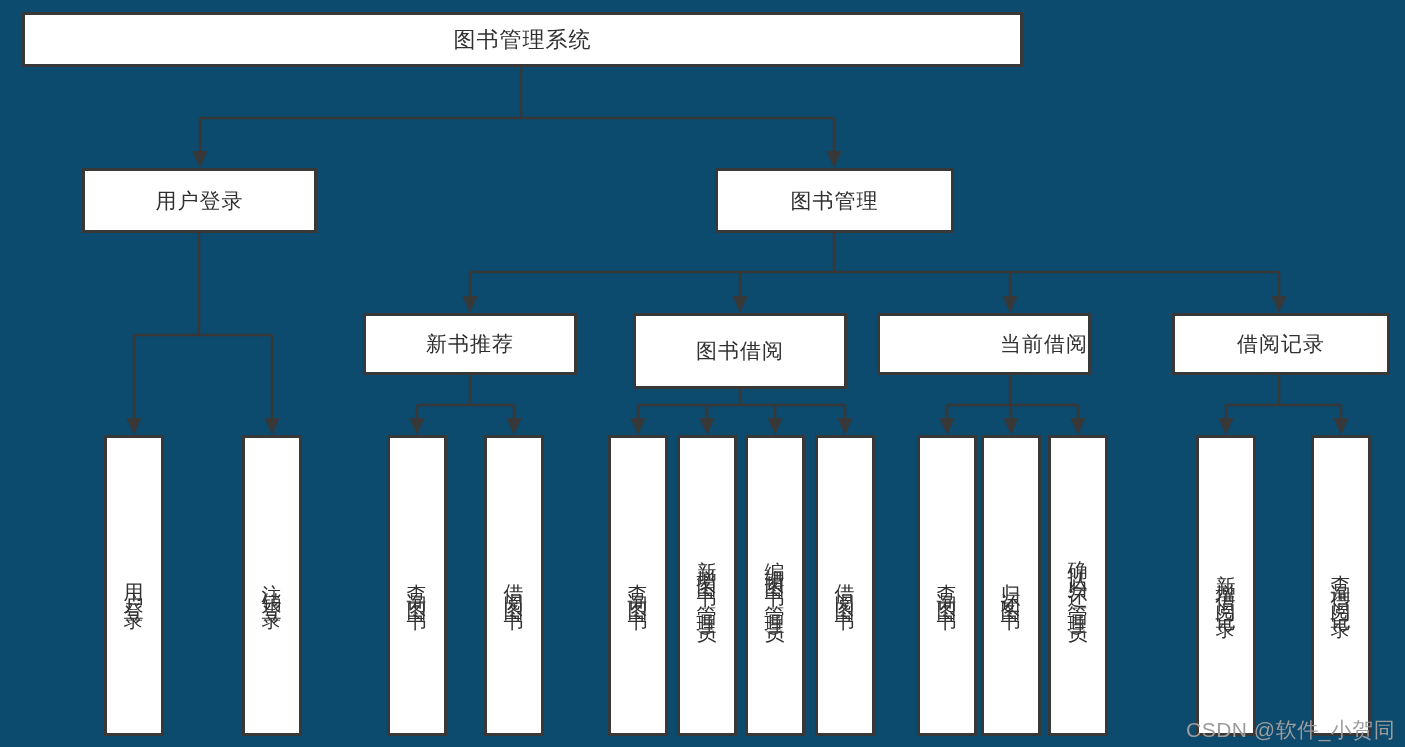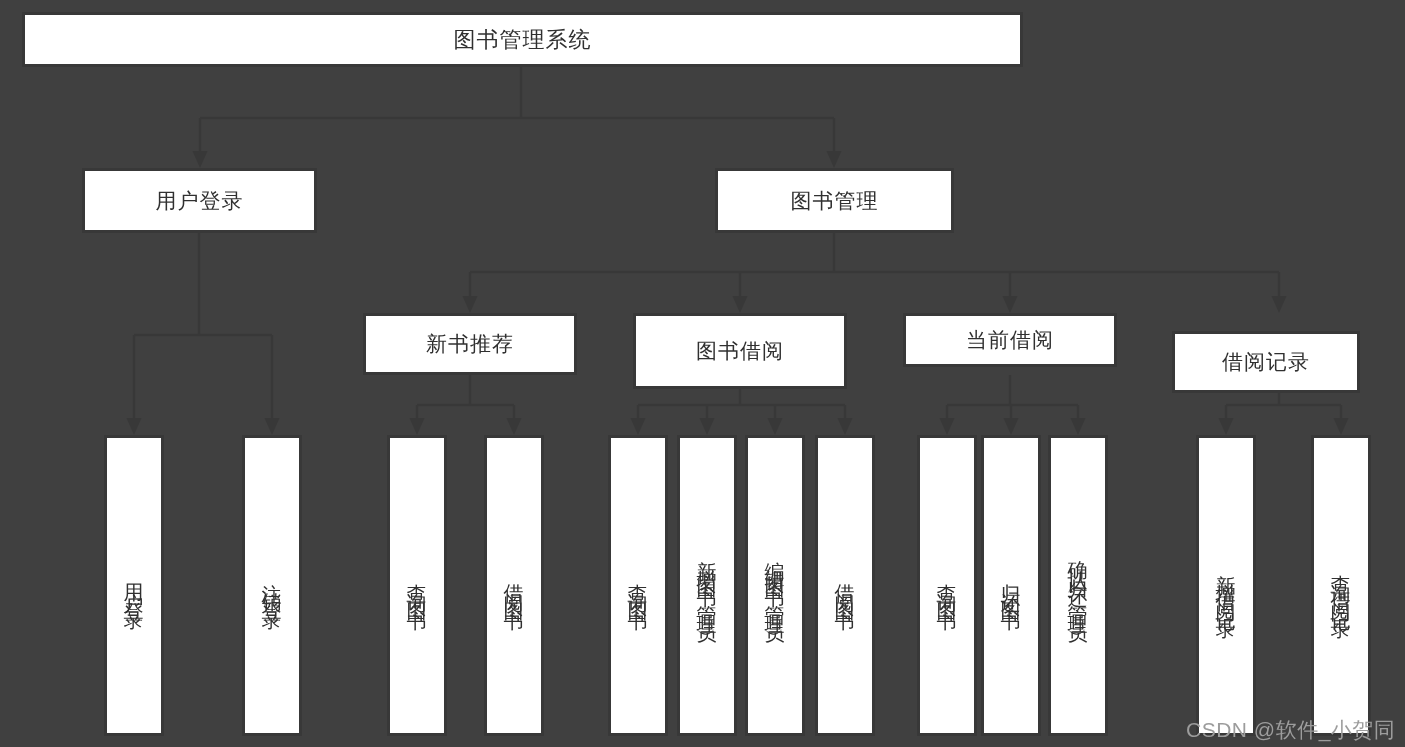--- a/index.html
+++ b/index.html
@@ -1,20 +1,20 @@
 <!DOCTYPE html>
 <html><head>
 <meta charset="utf-8">
 <style>
   html, body { margin: 0; padding: 0; background: #ffffff; }
   .canvas {
     position: relative;
     width: 1405px;
     height: 747px;
-    background: #404040;
+    background: #0c4a6e;
     font-family: "Liberation Sans", "DejaVu Sans", sans-serif;
     overflow: hidden;
   }
   .connectors { position: absolute; left: 0; top: 0; }
   .box {
     position: absolute;
     box-sizing: border-box;
     border: 3px solid #383838;
     background: #ffffff;
     display: flex;
@@ -97,24 +97,24 @@
   <div class="box hbox" style="left:715px; top:168px; width:239px; height:65px;justify-content:center;">
     <span>图书管理</span>
   </div>
 
   <div class="box hbox" style="left:363px; top:313px; width:214px; height:62px;">
     <span>新书推荐</span>
   </div>
   <div class="box hbox" style="left:633px; top:313px; width:214px; height:76px;">
     <span>图书借阅</span>
   </div>
-  <div class="box hbox" style="left:903px; top:313px; width:214px; height:54px;">
+  <div class="box hbox" style="left:877px; top:313px; width:214px; height:62px;justify-content:flex-end;">
     <span>当前借阅</span>
   </div>
-  <div class="box hbox" style="left:1172px; top:331px; width:188px; height:62px;">
+  <div class="box hbox" style="left:1172px; top:313px; width:218px; height:62px;">
     <span>借阅记录</span>
   </div>
 
   <div class="box" style="left:104px; top:435px; width:60px; height:301px;">
     <span class="vtext">用户登录</span>
   </div>
   <div class="box" style="left:242px; top:435px; width:60px; height:301px;">
     <span class="vtext">注销登录</span>
   </div>
 

